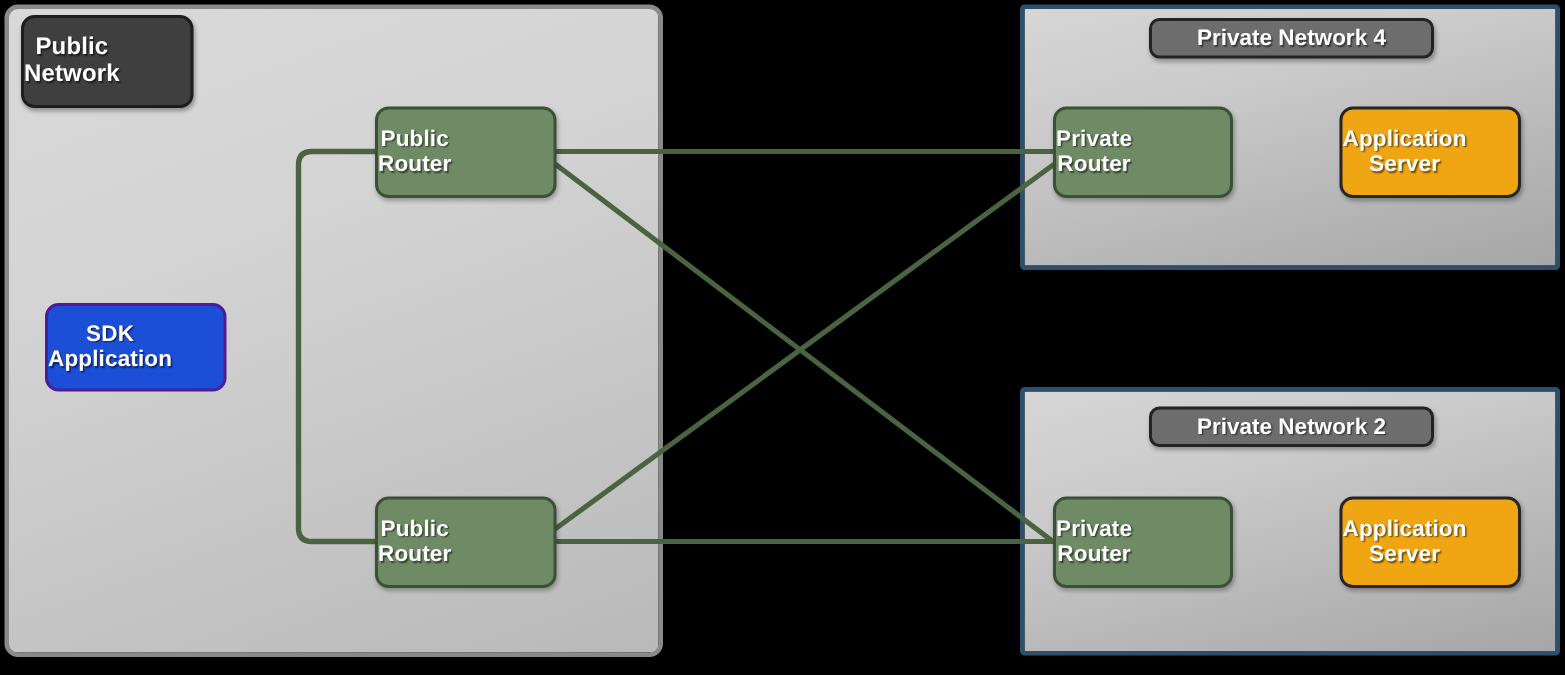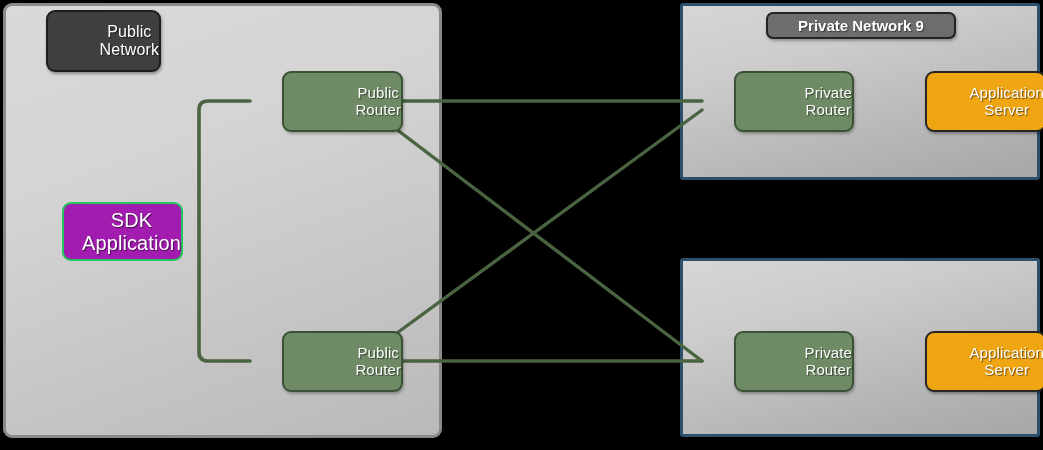--- a/index.html
+++ b/index.html
@@ -39,30 +39,29 @@
   }
   .zone-private-1 { top: 3px;   height: 177px; }
   .zone-private-2 { top: 258px; height: 179px; }
 
   
   .node {
     position: absolute;
     box-sizing: border-box;
     display: flex;
     align-items: center;
-    justify-content: flex-end;
+    justify-content: flex-start;
     text-align: center;
     color: #ffffff;
-    font-weight: normal;
+    font-weight: bold;
     line-height: 1.12;
     letter-spacing: 0.1px;
     text-shadow: 1px 1px 1px rgba(0,0,0,0.55);
     border-radius: 9px;
     z-index: 6;
-    margin-left: 32px;
   }
 
   
   .node-internet {
     left: 14px; top: 10px;
     width: 115px; height: 62px;
     background: #3f3f3f;
     border: 2px solid #1d1d1d;
     font-size: 16px;
     border-radius: 9px;
@@ -88,23 +87,23 @@
     z-index: 7;
     box-shadow: 1px 2px 3px rgba(0,0,0,0.3);
   }
   .chip-net-1 { top: 12px; }
   .chip-net-2 { top: 271px; }
 
   
   .node-sdk {
     left: 30px; top: 202px;
     width: 121px; height: 59px;
-    background: #a21caf;
-    border: 2px solid #22c55e;
-    font-size: 20px;
+    background: #1d4ed8;
+    border: 2px solid #4c1d95;
+    font-size: 15px;
   }
 
   
   .node-controller {
     left: 250px; top: 202px;
     width: 121px; height: 59px;
     background: #9e4526;
     border: 2px solid #5e2814;
     font-size: 15px;
   }
@@ -174,23 +173,26 @@
   </svg>
 
   <div class="node node-internet">
     <span>
       <span>Public</span><br>
       <span>Network</span>
     </span>
   </div>
 
   <div class="chip-network chip-net-1">
-    <span>Private Network 9</span>
-  </div>
-
+    <span>Private Network 4</span>
+  </div>
+
+  <div class="chip-network chip-net-2">
+    <span>Private Network 2</span>
+  </div>
 
   <div class="node node-sdk">
     <span>
       <span>SDK</span><br>
       <span>Application</span>
     </span>
   </div>
 
 
   <div class="node node-router node-pub-router-1">

